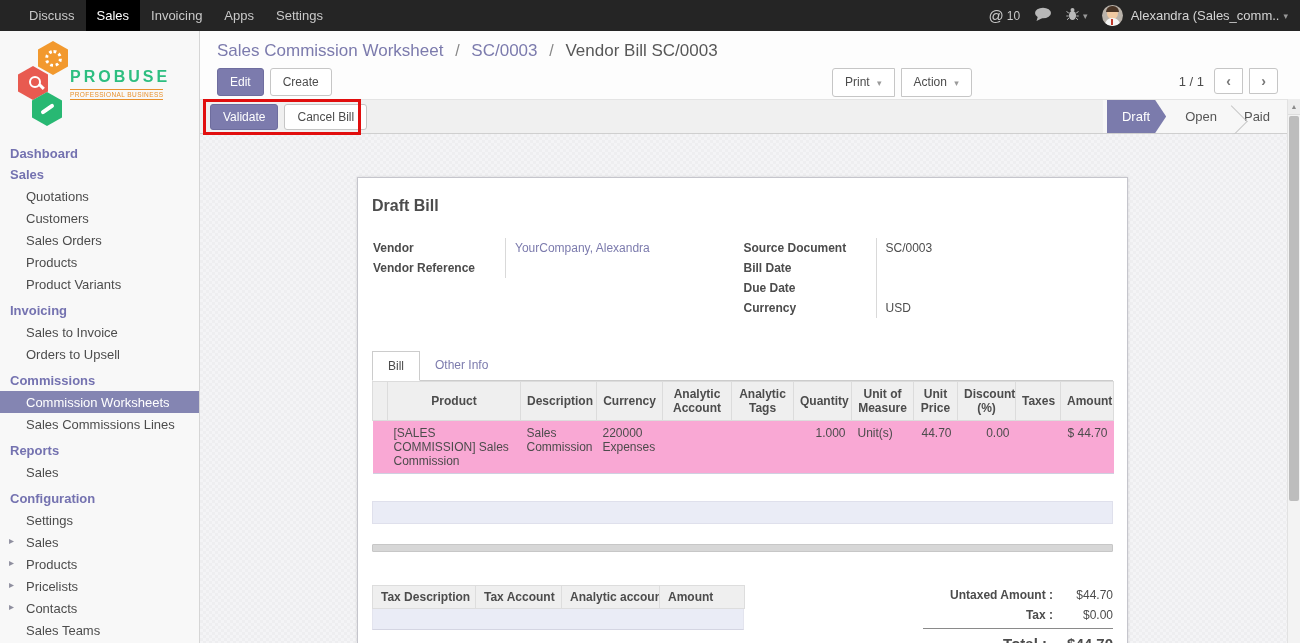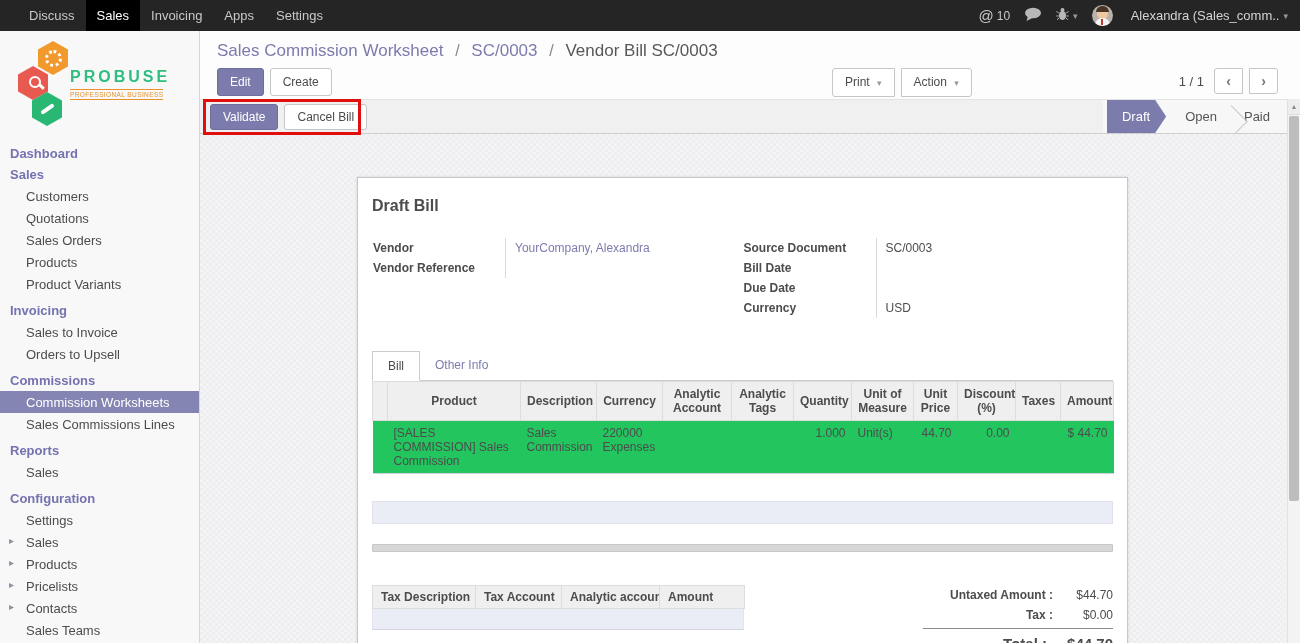--- a/index.html
+++ b/index.html
@@ -15,21 +15,21 @@
   .topbar-right{margin-left:auto;display:flex;align-items:center;padding-right:12px}
   .tb-ico{display:flex;align-items:center;margin-left:14px;cursor:pointer}
   .at-sym{font-size:15px;color:#c9c9c9}
   .at-count{font-size:12px;margin-left:3px}
   .caret{font-size:9px;color:#9a9a9a;margin-left:4px}
   .avatar{width:21px;height:21px;border-radius:50%;overflow:hidden;background:#b9b2aa;position:relative;flex:0 0 auto}
   .avatar .face{position:absolute;left:5px;top:3px;width:11px;height:11px;border-radius:50%;background:#f0c9a2}
   .avatar .hair{position:absolute;left:4px;top:1px;width:13px;height:6px;border-radius:6px 6px 0 0;background:#4a3526}
   .avatar .body{position:absolute;left:3px;top:13px;width:15px;height:8px;border-radius:7px 7px 0 0;background:#f5f5f5}
   .avatar .tie{position:absolute;left:9.5px;top:14px;width:2px;height:6px;background:#c0392b}
-  .user-name{font-size:13px;margin-left:18px;color:#d4d4d4;white-space:nowrap}
+  .user-name{font-size:13px;margin-left:8px;color:#d4d4d4;white-space:nowrap}
 
   
   .sidebar{position:absolute;top:31px;left:0;width:199px;bottom:0;background:#f8f8f8;border-right:1px solid #d6d6d6;overflow:hidden;z-index:20}
   .logo{display:flex;align-items:center;margin:10px 0 16px 18px}
   .hexes{position:relative;width:52px;height:86px;flex:0 0 auto}
   .hex{position:absolute;clip-path:polygon(50% 0,100% 25%,100% 75%,50% 100%,0 75%,0 25%);display:flex;align-items:center;justify-content:center}
   .hex.orange{width:30px;height:34px;left:20px;top:0;background:#f2992e}
   .hex.red{width:30px;height:34px;left:0;top:25px;background:#e85a50}
   .hex.green{width:30px;height:34px;left:14px;top:51px;background:#28b873}
   .gear{width:11px;height:11px;border:3px dotted #fff;border-radius:50%}
@@ -94,21 +94,21 @@
   .link{color:#7c7bad;cursor:pointer}
 
   .tabs{display:flex;border-bottom:1px solid #ccc}
   .tab{padding:7px 15px;font-size:12px;cursor:pointer}
   .tab.active{background:#fff;border:1px solid #ccc;border-bottom:1px solid #fff;margin-bottom:-1px;color:#4c4c4c}
   .tab.inactive{color:#7c7bad}
 
   table{border-collapse:collapse}
   .lines-table{width:100%;table-layout:fixed}
   .lines-table th{background:#efefef;border:1px solid #dcdcdc;font-weight:bold;font-size:12px;text-align:center;padding:5px 6px;vertical-align:middle;color:#4c4c4c}
-  .lines-table td{background:#22c55e;font-size:12px;padding:5px 6px;border-bottom:1px solid #cfd0e0;vertical-align:top;overflow:hidden}
+  .lines-table td{background:#f9a8d4;font-size:12px;padding:5px 6px;border-bottom:1px solid #cfd0e0;vertical-align:top;overflow:hidden}
   .num{text-align:right}
   .empty-row{height:21px;background:#eaecf6;border:1px solid #dfe0ec;margin-top:27px}
   .hscroll{height:6px;background:#d7d7d7;border:1px solid #c7c7c7;margin-top:20px;border-radius:1px;cursor:pointer}
 
   .bottom{display:flex;justify-content:space-between;margin-top:33px}
   .taxwrap{width:372px}
   .tax-table{width:100%;table-layout:fixed}
   .tax-table th{background:#efefef;border:1px solid #ddd;font-weight:bold;font-size:12px;text-align:left;padding:4px 8px;color:#4c4c4c;white-space:nowrap;overflow:hidden}
   .taxrow{border-left:1px solid #e3e4ee;border-right:1px solid #e3e4ee;border-bottom:1px solid #d4d5e2}
   .taxrow.lav{background:#eaecf6}
@@ -183,22 +183,22 @@
         </div>
     </div>
     <div class="logo-text">
       <div class="logo-title">PROBUSE</div>
       <div class="logo-sub">PROFESSIONAL BUSINESS</div>
     </div>
   </div>
 
   <div class="side-heading" style="margin-top:0">Dashboard</div>
   <div class="side-heading" style="margin-top:0">Sales</div>
+  <div class="side-item">Quotations</div>
   <div class="side-item">Customers</div>
-  <div class="side-item">Quotations</div>
   <div class="side-item">Sales Orders</div>
   <div class="side-item">Products</div>
   <div class="side-item">Product Variants</div>
 
   <div class="side-heading">Invoicing</div>
   <div class="side-item">Sales to Invoice</div>
   <div class="side-item">Orders to Upsell</div>
 
   <div class="side-heading">Commissions</div>
   <div class="side-item selected">Commission Worksheets</div>

